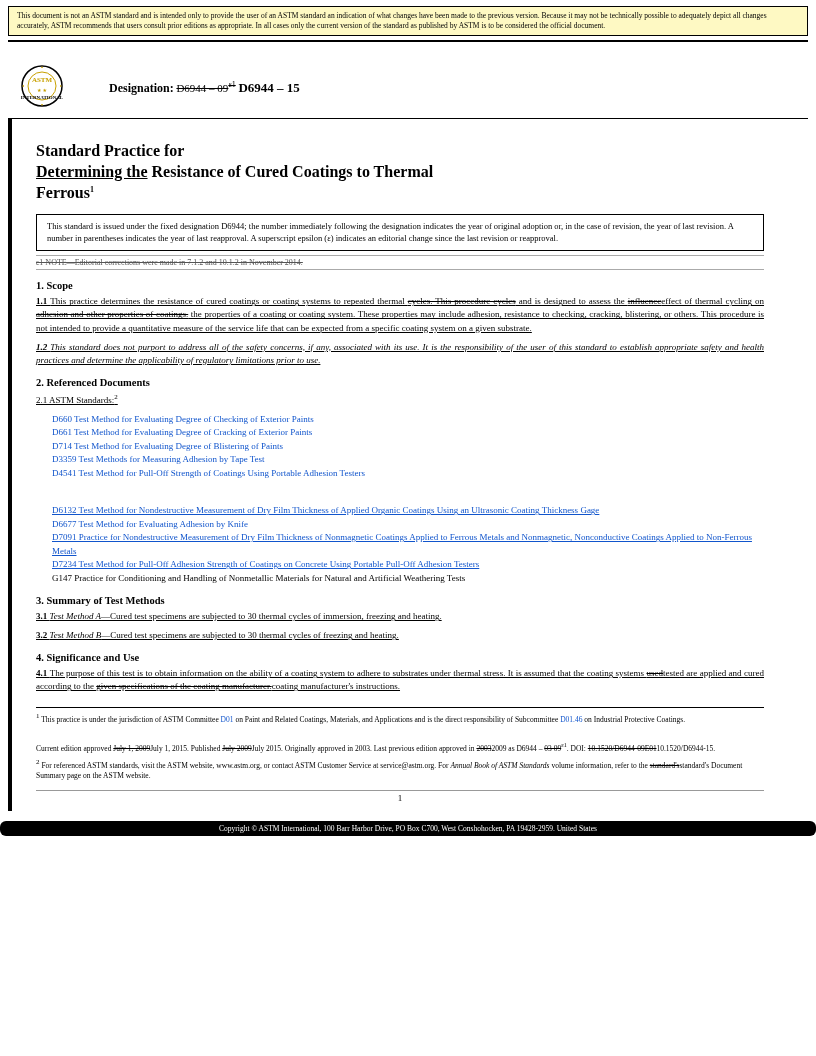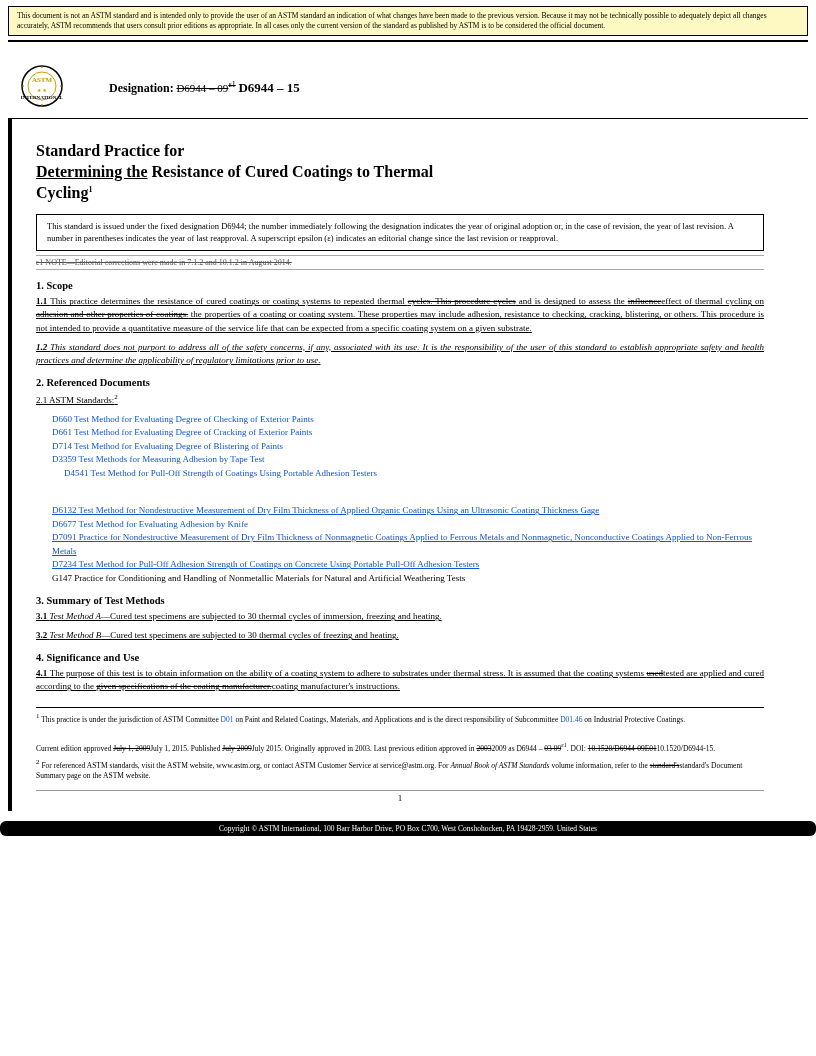--- a/index.html
+++ b/index.html
@@ -170,30 +170,30 @@
     <div style="position:absolute; left:8px; top:0; width:4px; height:100%; background:#000; pointer-events:none;"></div>
 
     <div class="content-area">
 
       <div class="doc-title">
         <div>Standard Practice for</div>
         <div>
           <span class="underline">Determining the</span> Resistance of Cured Coatings to Thermal
         </div>
         <div>
-          <span>Cycling</span><sup class="superscript">1</sup>
+          <span>Ferrous</span><sup class="superscript">1</sup>
         </div>
       </div>
 
       <div class="abstract-box">
         <span>This standard is issued under the fixed designation D6944; the number immediately following the designation indicates the year of original adoption or, in the case of revision, the year of last revision. A number in parentheses indicates the year of last reapproval. A superscript epsilon (ε) indicates an editorial change since the last revision or reapproval.</span>
       </div>
 
       <div class="note-line">
-        <span>ε1 NOTE—Editorial corrections were made in 7.1.2 and 10.1.2 in August 2014.</span>
+        <span>ε1 NOTE—Editorial corrections were made in 7.1.2 and 10.1.2 in November 2014.</span>
       </div>
 
       <div class="section-heading">1. Scope</div>
 
       <div class="section-para indent-para">
         <span style="font-weight:bold;">1.1 </span> This practice determines the resistance of cured coatings or coating systems to repeated thermal <span class="strikethrough">cycles. This procedure cycles</span> and is designed to assess the <span class="strikethrough">influence</span>effect of thermal cycling on <span class="strikethrough">adhesion and other properties of coatings.</span> the properties of a coating or coating system. These properties may include adhesion, resistance to checking, cracking, blistering, or others. This procedure is not intended to provide a quantitative measure of the service life that can be expected from a specific coating system on a given substrate.
       </div>
 
       <div class="section-para indent-para italic">
         <span style="font-weight:bold;">1.2 </span> This standard does not purport to address all of the safety concerns, if any, associated with its use. It is the responsibility of the user of this standard to establish appropriate safety and health practices and determine the applicability of regulatory limitations prior to use.
@@ -203,21 +203,21 @@
 
       <div class="section-para indent-para">
         <span>2.1  ASTM Standards:</span><sup style="font-size:7px;">2</sup>
       </div>
 
       <div class="references-list">
         <div class="ref-item blue" style="color:#1155cc;">D660 Test Method for Evaluating Degree of Checking of Exterior Paints</div>
         <div class="ref-item blue" style="color:#1155cc;">D661 Test Method for Evaluating Degree of Cracking of Exterior Paints</div>
         <div class="ref-item blue" style="color:#1155cc;">D714 Test Method for Evaluating Degree of Blistering of Paints</div>
         <div class="ref-item blue" style="color:#1155cc;">D3359 Test Methods for Measuring Adhesion by Tape Test</div>
-        <div class="ref-item blue" style="color:#1155cc;margin-left:12px;">D4541 Test Method for Pull-Off Strength of Coatings Using Portable Adhesion Testers</div>
+        <div class="ref-item blue" style="color:#1155cc;">D4541 Test Method for Pull-Off Strength of Coatings Using Portable Adhesion Testers</div>
         <div class="ref-item blue" style="color:#1155cc; text-decoration:underline;margin-top:24px;">D6132 Test Method for Nondestructive Measurement of Dry Film Thickness of Applied Organic Coatings Using an Ultrasonic Coating Thickness Gage</div>
         <div class="ref-item blue" style="color:#1155cc;">D6677 Test Method for Evaluating Adhesion by Knife</div>
         <div class="ref-item blue" style="color:#1155cc; text-decoration:underline;">D7091 Practice for Nondestructive Measurement of Dry Film Thickness of Nonmagnetic Coatings Applied to Ferrous Metals and Nonmagnetic, Nonconductive Coatings Applied to Non-Ferrous Metals</div>
         <div class="ref-item blue" style="color:#1155cc; text-decoration:underline;">D7234 Test Method for Pull-Off Adhesion Strength of Coatings on Concrete Using Portable Pull-Off Adhesion Testers</div>
         <div class="ref-item black" style="color:#000;">G147 Practice for Conditioning and Handling of Nonmetallic Materials for Natural and Artificial Weathering Tests</div>
       </div>
 
       <div class="section-heading">3. Summary of Test Methods</div>
 
       <div class="section-para indent-para">

